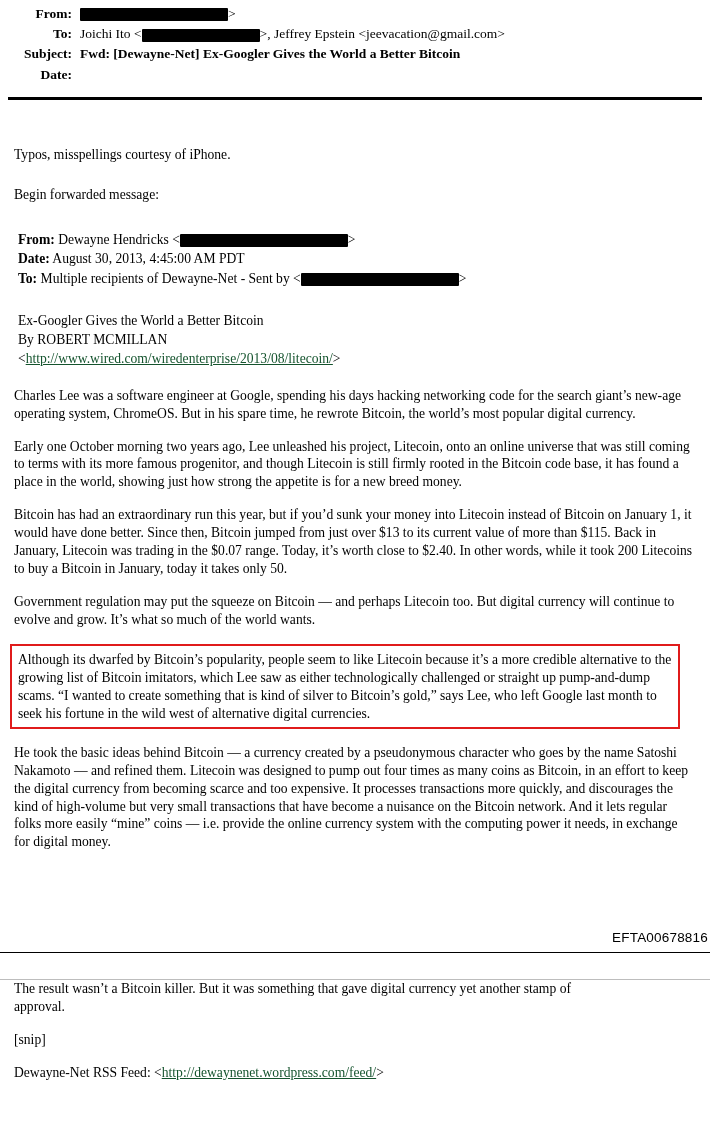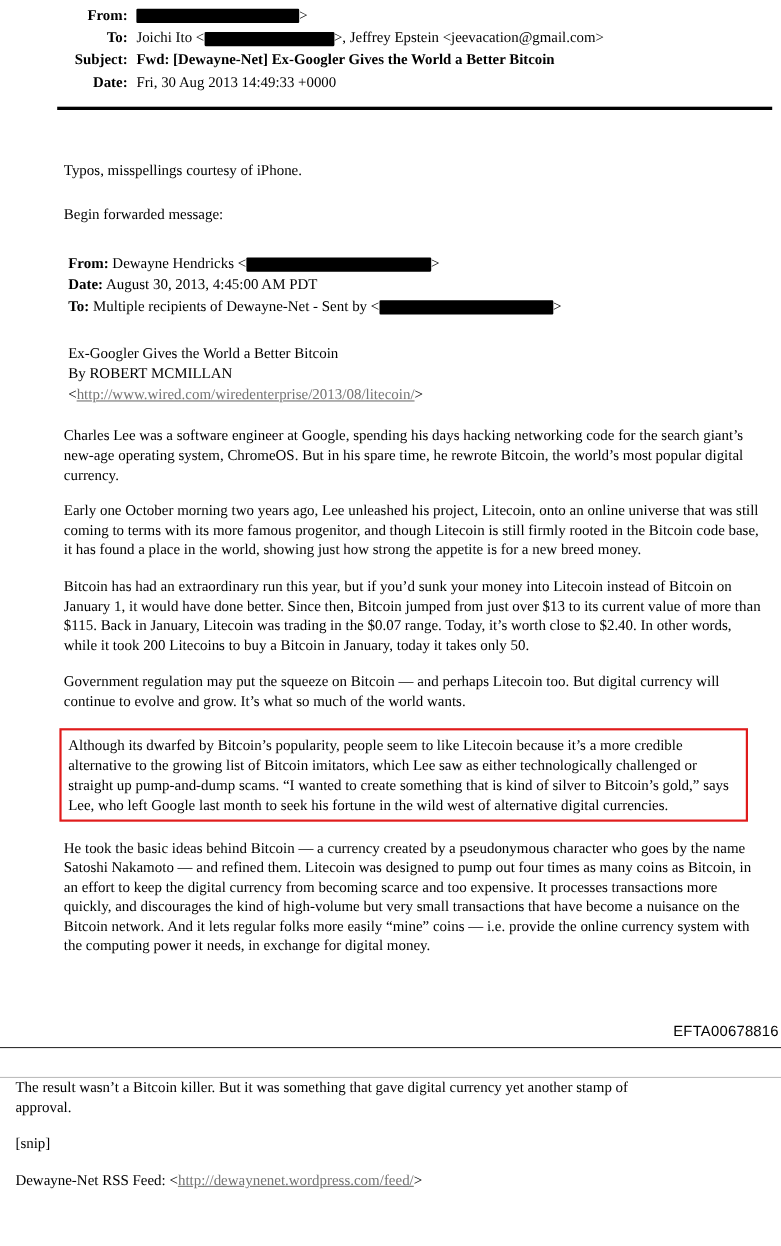--- a/index.html
+++ b/index.html
@@ -14,21 +14,20 @@
     font-family: "Liberation Serif", serif;
     color: #000000;
     font-size: 13px;
     overflow: hidden;
   }
   .page {
     position: relative;
     width: 710px;
     height: 1133px;
     box-sizing: border-box;
-    padding-left: 44px;
   }
 
   
   .hdr {
     padding: 6px 10px 0 10px;
   }
   .hdr-row {
     display: flex;
     align-items: baseline;
     margin-bottom: 4px;
@@ -90,21 +89,21 @@
   }
   .inner-line b { font-weight: bold; }
 
   .article-head {
     margin-left: 4px;
     margin-bottom: 18px;
     line-height: 1.42;
     font-size: 13.6px;
   }
   .link {
-    color: #737373;
+    color: #14532d;
     text-decoration: underline;
   }
 
   .article p {
     margin: 0 0 15px 0;
   }
 
   .highlight-box {
     border: 2px solid #e01b1b;
     padding: 5px 6px 4px 6px;
@@ -175,21 +174,20 @@
       </div>
     </div>
 
     <div class="hdr-row">
       <div class="hdr-label">Subject:</div>
       <div class="hdr-val" style="font-weight:bold">Fwd: [Dewayne-Net] Ex-Googler Gives the World a Better Bitcoin</div>
     </div>
 
     <div class="hdr-row">
       <div class="hdr-label">Date:</div>
-      <div class="hdr-val">Fri, 30 Aug 2013 14:49:33 +0000</div>
     </div>
 
   </div>
 
   <hr class="rule">
 
   <div class="body-area">
 
     <p class="typos">Typos, misspellings courtesy of iPhone.</p>
 

